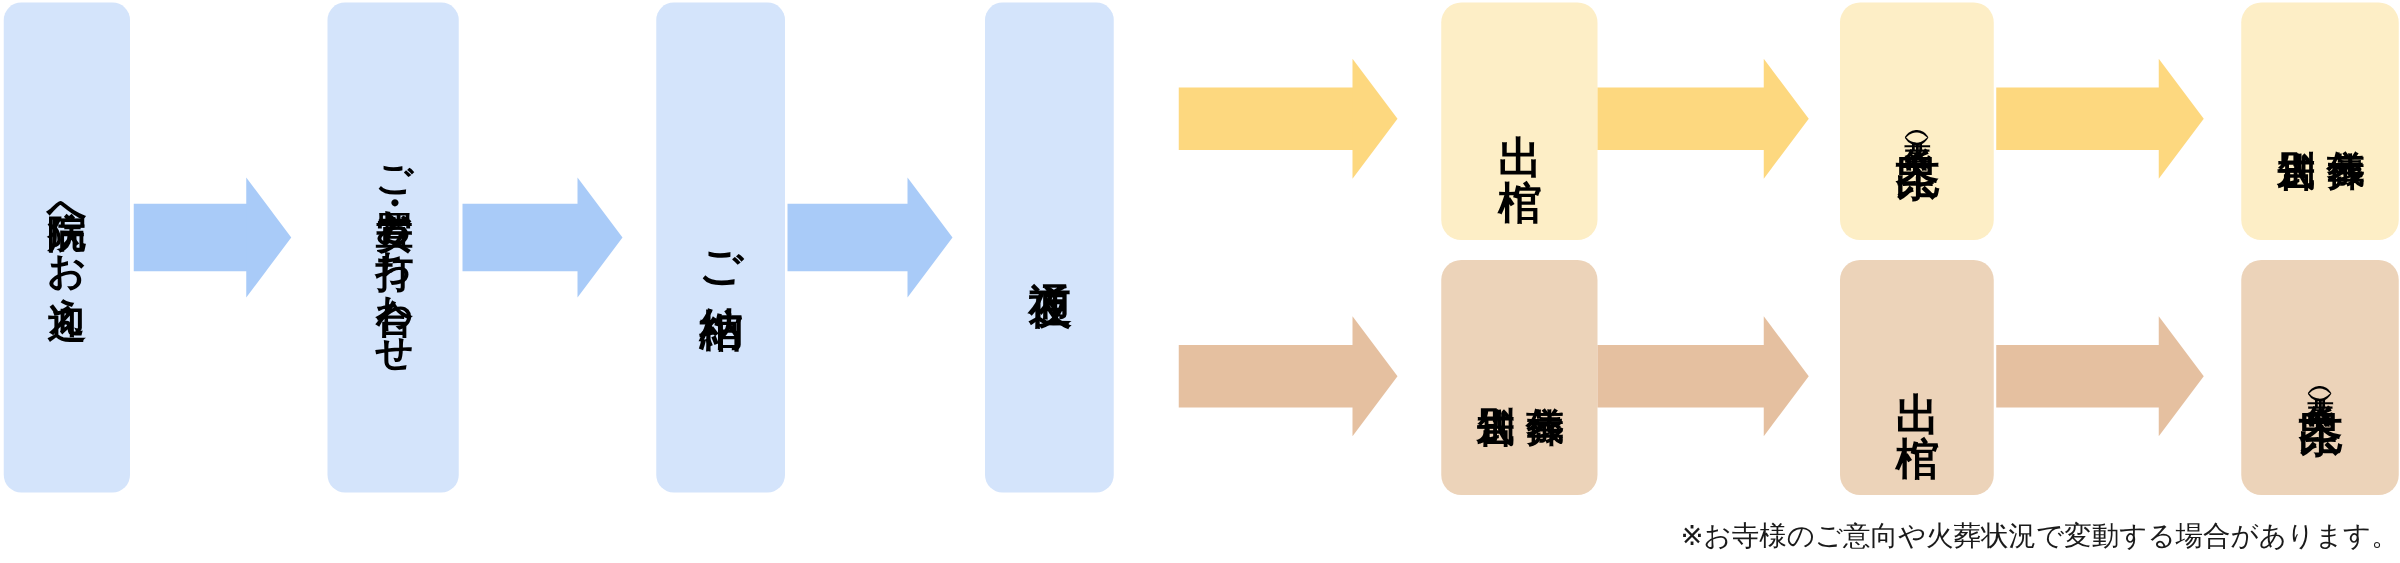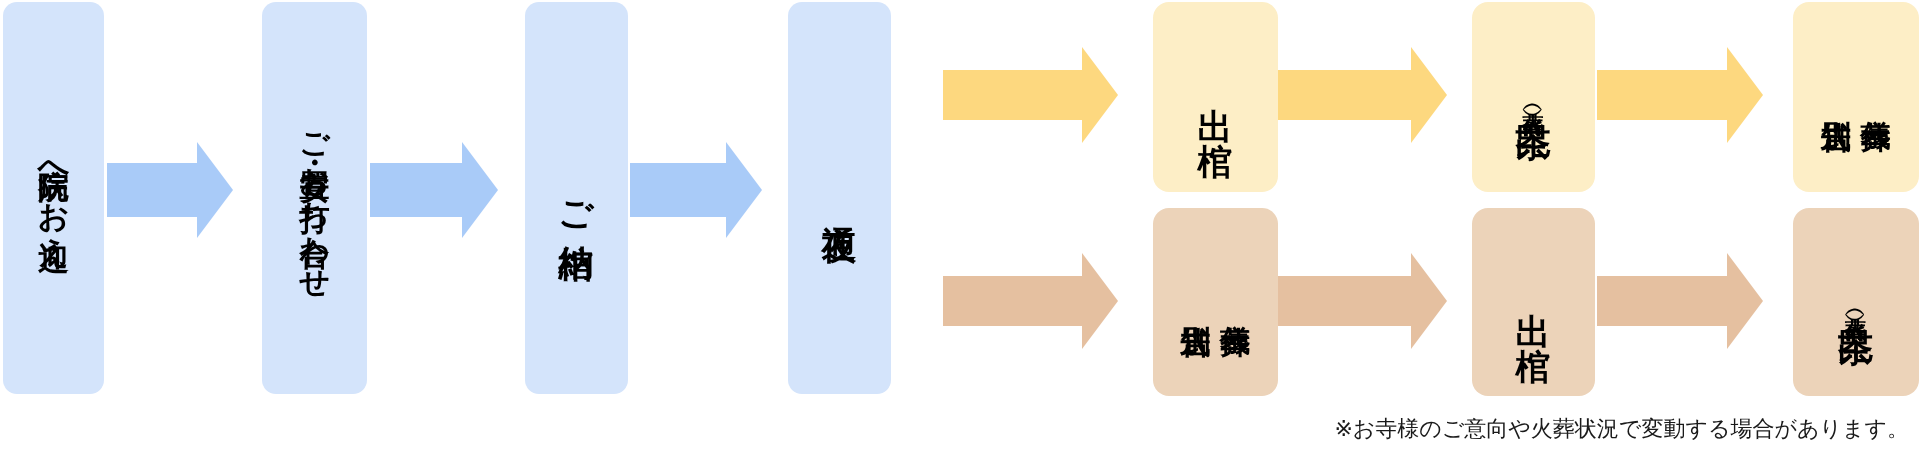--- a/index.html
+++ b/index.html
@@ -34,21 +34,21 @@
   .arrow.blue{top:142px;}
   .arrow.blue .body{top:21px;height:54px;width:calc(100% - 35px);background:#a9cbf8;}
   .arrow.blue .head{border-left:36px solid #a9cbf8;}
   .arrow.yellow{top:47px;}
   .arrow.yellow .body{top:23px;height:50px;width:calc(100% - 35px);background:#fdd87f;}
   .arrow.yellow .head{border-left:36px solid #fdd87f;}
   .arrow.tan{top:253px;}
   .arrow.tan .body{top:23px;height:50px;width:calc(100% - 35px);background:#e5c0a0;}
   .arrow.tan .head{border-left:36px solid #e5c0a0;}
   .note{
-    position:absolute;right:11px;top:414px;font-size:22px;font-weight:400;
+    position:absolute;right:1px;top:414px;font-size:22px;font-weight:400;
     color:#1a1a1a;white-space:nowrap;
   }
 </style>
 </head>
 <body>
 
 <div class="canvas">
 
   <div class="node blue" style="left:3px;width:101px;">
     <div class="vtext fs31">病院へお迎え</div>

